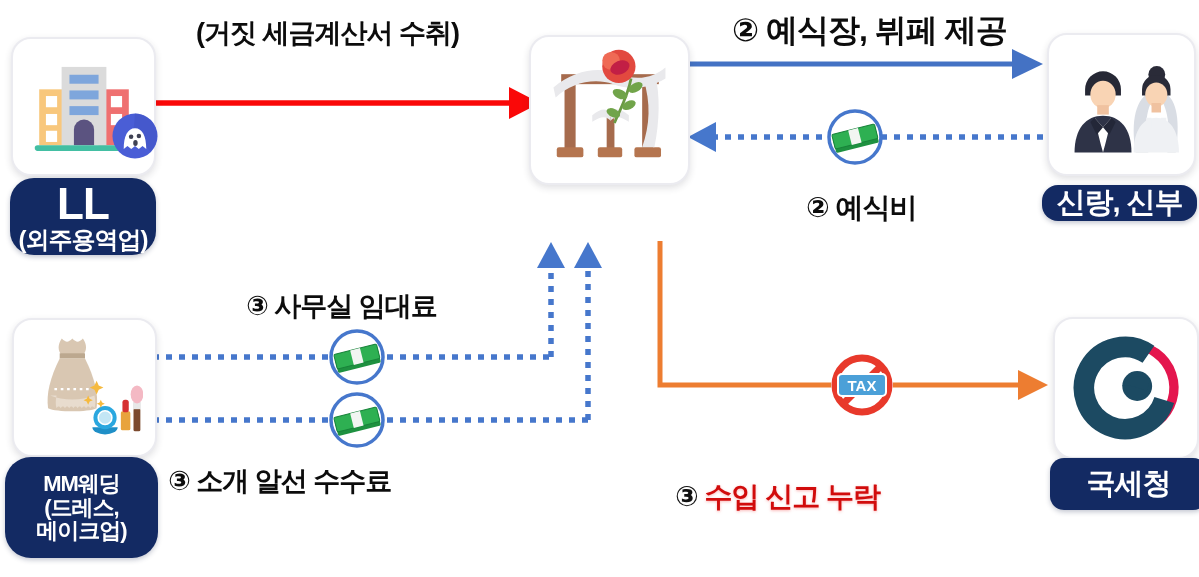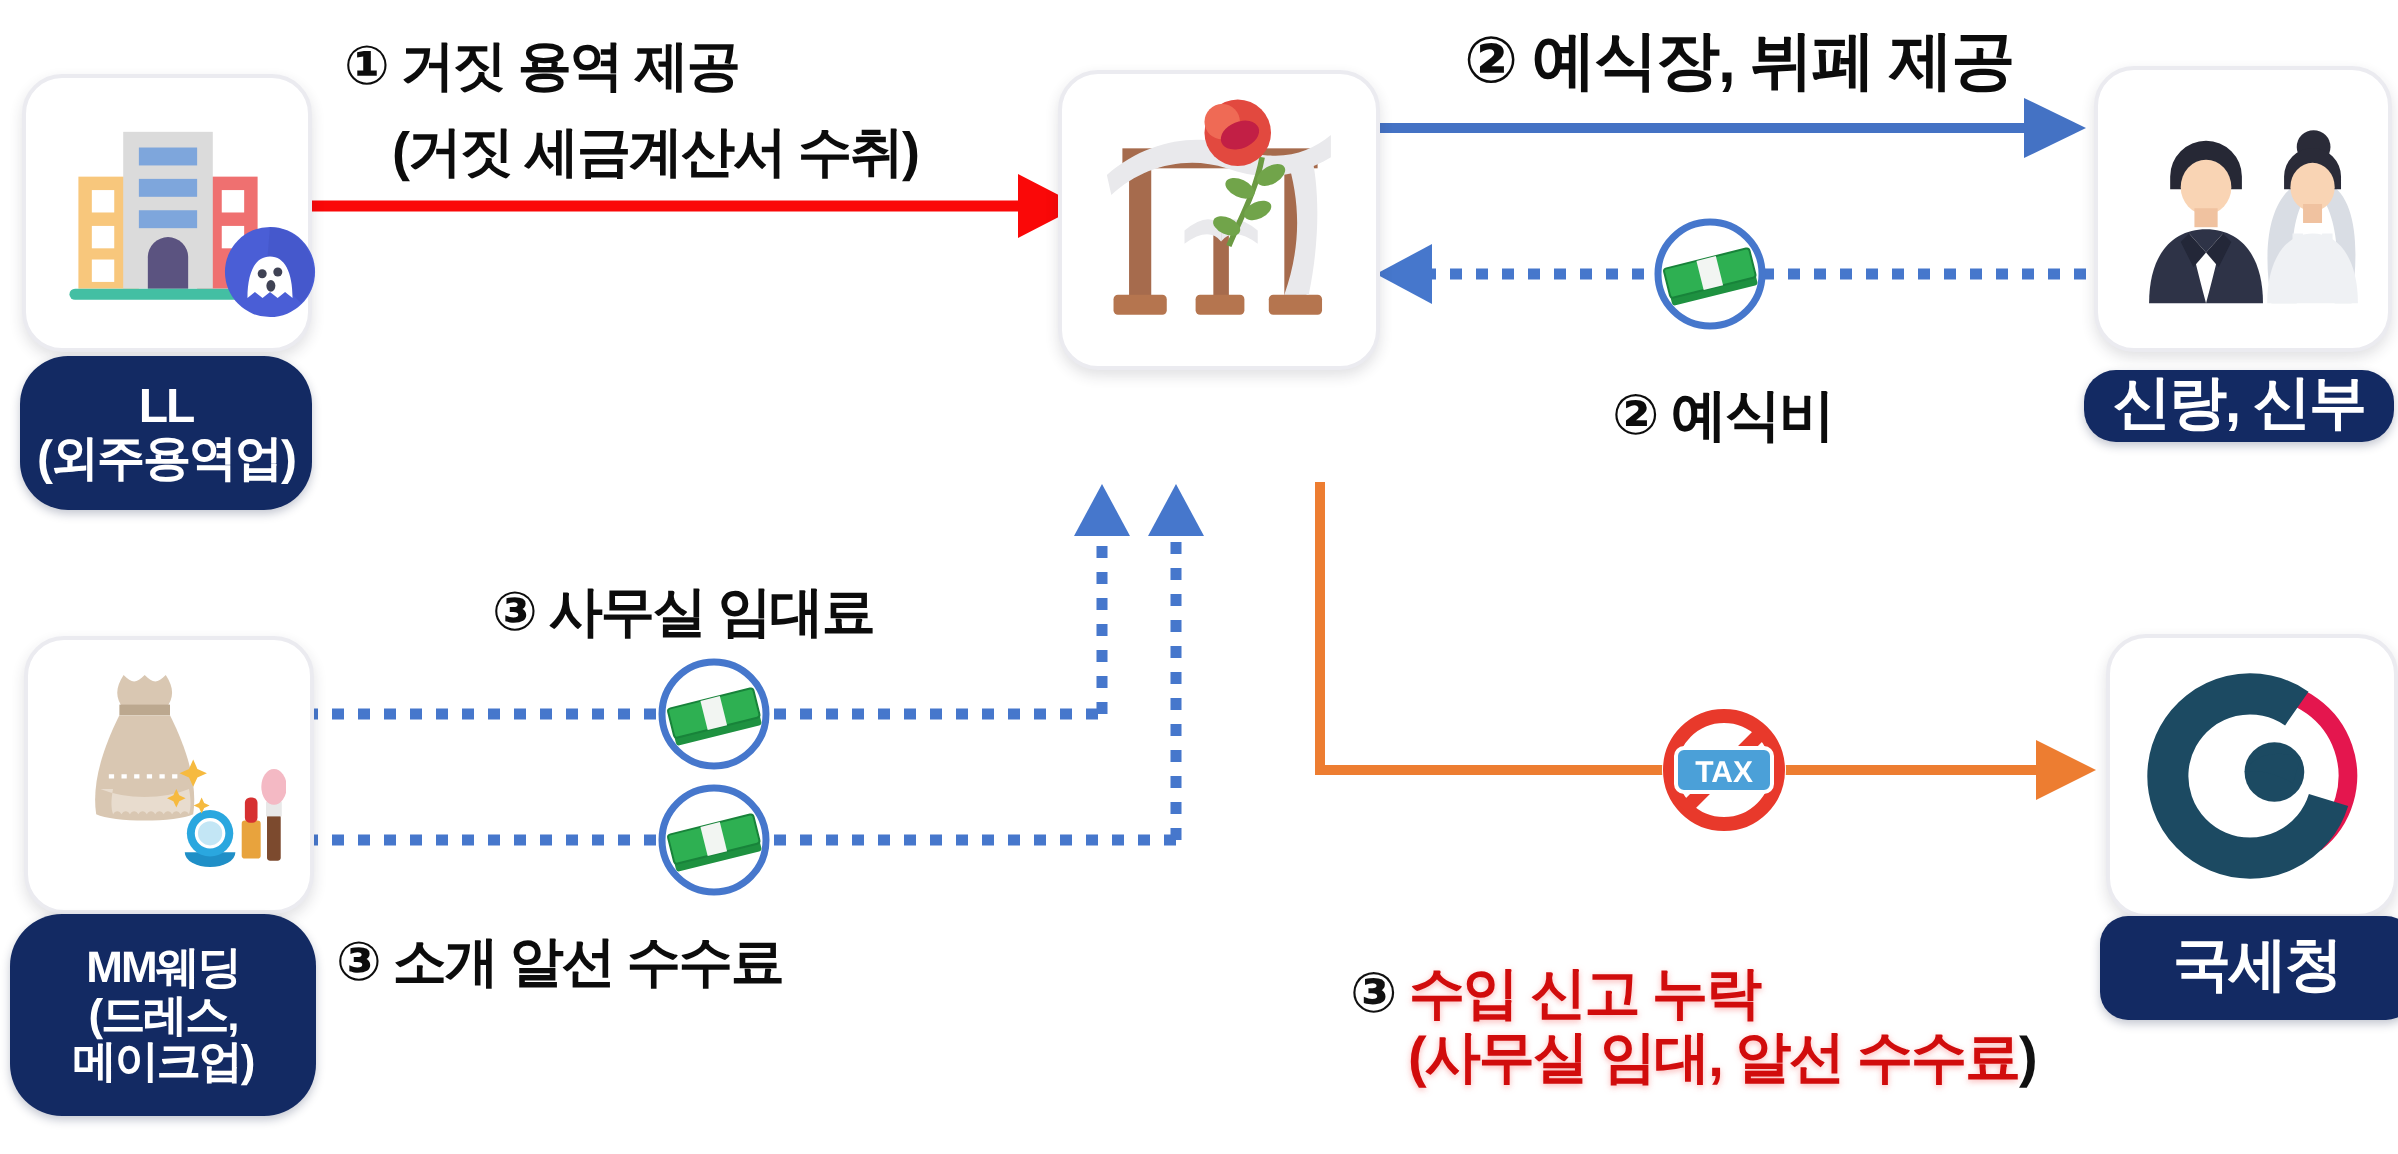--- a/index.html
+++ b/index.html
@@ -117,21 +117,21 @@
     <svg width="52" height="52" viewBox="0 0 60 60">
       <circle cx="30" cy="30" r="26" fill="#4a5ed6"></circle>
       <path d="M30 4 a26 26 0 0 1 18 44 l-20 -20 z" fill="#4254c4" opacity=".55"></path>
       <path d="M17 45 c0-15 4.5-24 13-24 s13 9 13 24 l-4.3-3.4 -4.3 3.4 -4.4-3.4 -4.3 3.4 -4.4-3.4 z" fill="#fff"></path>
       <circle cx="25.5" cy="31" r="2.6" fill="#3f4254"></circle>
       <circle cx="34.5" cy="30" r="2.6" fill="#3f4254"></circle>
       <ellipse cx="30.5" cy="38" rx="2.6" ry="3.4" fill="#3f4254"></ellipse>
     </svg>
   </span>
   <div class="name-tag" style="left:10px;top:178px;width:146px;height:77px;border-radius:24px;">
-    <div style="font-size:24px;">LL</div>
+    <div style="font-size:44px;">LL</div>
     <div style="font-size:24px;">(외주용역업)</div>
   </div>
 
   <div class="icon-box" style="left:529px;top:35px;width:157px;height:146px;">
     <span>
       <svg width="122" height="118" viewBox="0 0 110 105">
         <rect x="14" y="26" width="10" height="64" fill="#a66b4d"></rect>
         <rect x="84" y="26" width="10" height="64" fill="#a66b4d"></rect>
         <rect x="11" y="22" width="88" height="9" fill="#a66b4d"></rect>
         <rect x="7" y="88" width="24" height="9" rx="2" fill="#b5754f"></rect>
@@ -216,33 +216,29 @@
         <circle cx="72" cy="60" r="16" fill="#1c4a62"></circle>
         <path d="M56 60 q8 -14 30 -8 l-4 14 q-14 -8 -26 -6 z" fill="#1c4a62"></path>
       </svg>
     </span>
   </div>
   <div class="name-tag" style="left:1050px;top:458px;width:157px;height:52px;border-radius:14px;">
     <div style="font-size:29px;">국세청</div>
   </div>
 
   <div class="txt" style="left:172px;top:12px;font-size:27px;line-height:43px;">
-    <div>① 거짓 용역 제공</div>
     <div style="padding-left:24px;">(거짓 세금계산서 수취)</div>
   </div>
 
   <div class="txt" style="left:732px;top:9px;font-size:32px;">② 예식장, 뷔페 제공</div>
 
   <div class="txt" style="left:806px;top:189px;font-size:28px;">② 예식비</div>
 
   <div class="txt" style="left:246px;top:288px;font-size:27px;">③ 사무실 임대료</div>
 
   <div class="txt" style="left:168px;top:463px;font-size:27px;">③ 소개 알선 수수료</div>
 
   <div class="red-line" style="left:675px;top:478px;">
     <span class="num">③</span>
     <span class="red">수입 신고 누락</span>
   </div>
-  <div class="red-line" style="left:704px;top:510px;">
-    <span class="red">(사무실 임대, 알선 수수료</span><span class="blk">)</span>
-  </div>
 
 </div>
 
 </body></html>

